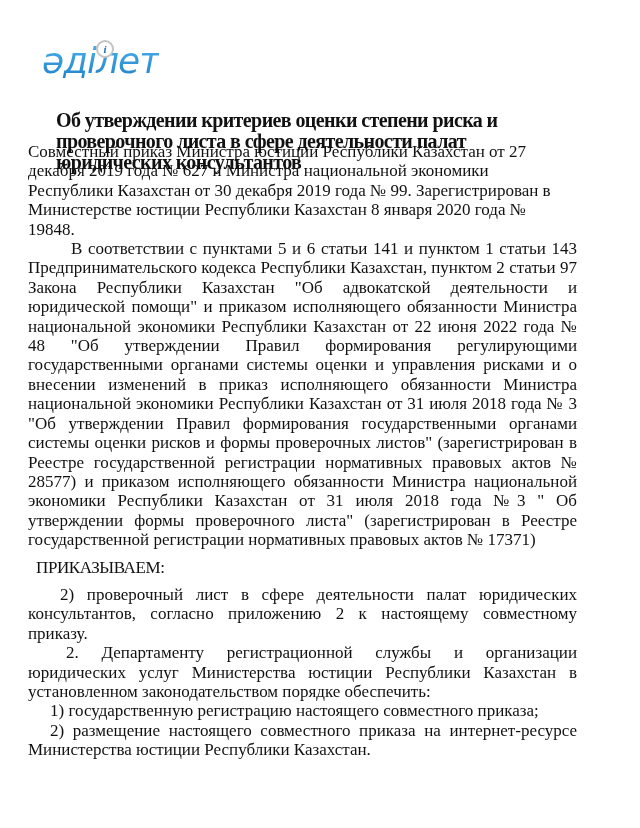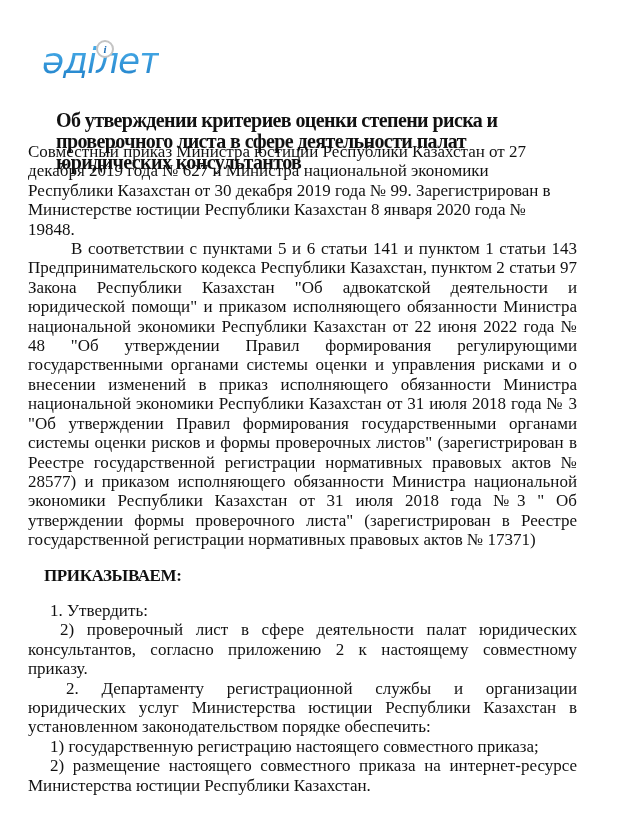--- a/index.html
+++ b/index.html
@@ -39,36 +39,35 @@
   .content {
     position: absolute; left: 28px; top: 142px; width: 549px;
     font-size: 17px; line-height: 19.4px;
   }
   .p { margin: 0; text-align: justify; }
   .intro { text-align: left; }
   .indent1 { text-indent: 43px; }
   .indent2 { text-indent: 22px; }
   .indent3 { text-indent: 32px; }
   .indent4 { text-indent: 38px; }
-  .order-word { font-weight: bold; letter-spacing: -0.4px; margin: 16px; }
+  .order-word { font-weight: normal; letter-spacing: -0.4px; margin: 8px; }
   .red { color: #e8141c; }
   .dark { color: #111111; }
 </style>
 </head>
 <body>
 
 <div class="logo">
   <span class="logo-text">әділет</span>
   <span class="logo-badge">i</span>
 </div>
 
 <h1 class="title">Об утверждении критериев оценки степени риска и проверочного листа в сфере деятельности палат юридических консультантов</h1>
 
 <div class="content">
   <p class="p intro">Совместный приказ Министра юстиции Республики Казахстан от 27 декабря 2019 года № 627 и Министра национальной экономики Республики Казахстан от 30 декабря 2019 года № 99. Зарегистрирован в Министерстве юстиции Республики Казахстан 8 января 2020 года № 19848.</p>
   <p class="p indent1">В соответствии с пунктами 5 и 6 статьи 141 и пунктом 1 статьи 143 Предпринимательского кодекса Республики Казахстан, пунктом 2 статьи 97 Закона Республики Казахстан "Об адвокатской деятельности и юридической помощи" и приказом исполняющего обязанности Министра национальной экономики Республики Казахстан от 22 июня 2022 года № 48 "Об утверждении Правил формирования регулирующими государственными органами системы оценки и управления рисками и о внесении изменений в приказ исполняющего обязанности Министра национальной экономики Республики Казахстан от 31 июля 2018 года № 3 "Об утверждении Правил формирования государственными органами системы оценки рисков и формы проверочных листов" (зарегистрирован в Реестре государственной регистрации нормативных правовых актов № 28577) и приказом исполняющего обязанности Министра национальной экономики Республики Казахстан от 31 июля 2018 года №3 " Об утверждении формы проверочного листа" (зарегистрирован в Реестре государственной регистрации нормативных правовых актов № 17371)</p>
   <p class="order-word">ПРИКАЗЫВАЕМ:</p>
-  <p class="p indent2">1. Утвердить:</p>
   <p class="p indent3">2) проверочный лист в сфере деятельности палат юридических консультантов, согласно приложению 2 к настоящему совместному приказу.</p>
   <p class="p indent4">2. Департаменту регистрационной службы и организации юридических услуг Министерства юстиции Республики Казахстан в установленном законодательством порядке обеспечить:</p>
   <p class="p indent2">1) государственную регистрацию настоящего совместного приказа;</p>
   <p class="p indent2">2) размещение настоящего совместного приказа на интернет-ресурсе Министерства юстиции Республики Казахстан.</p>
 </div>
 
 </body></html>

